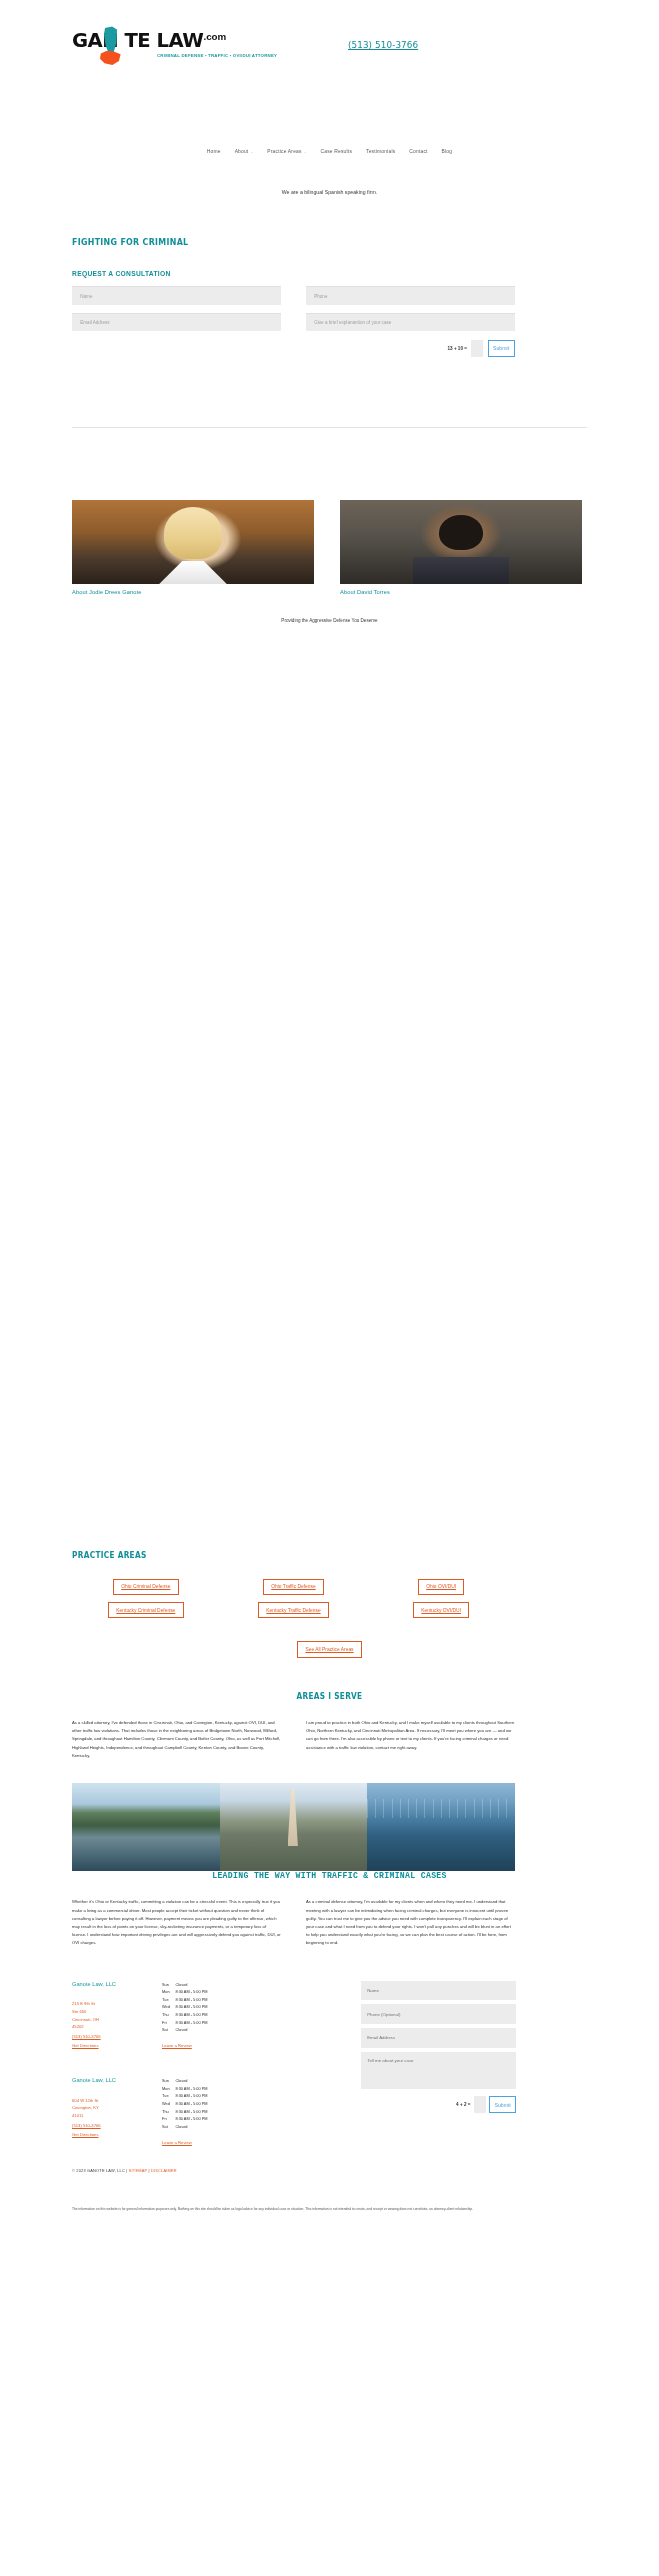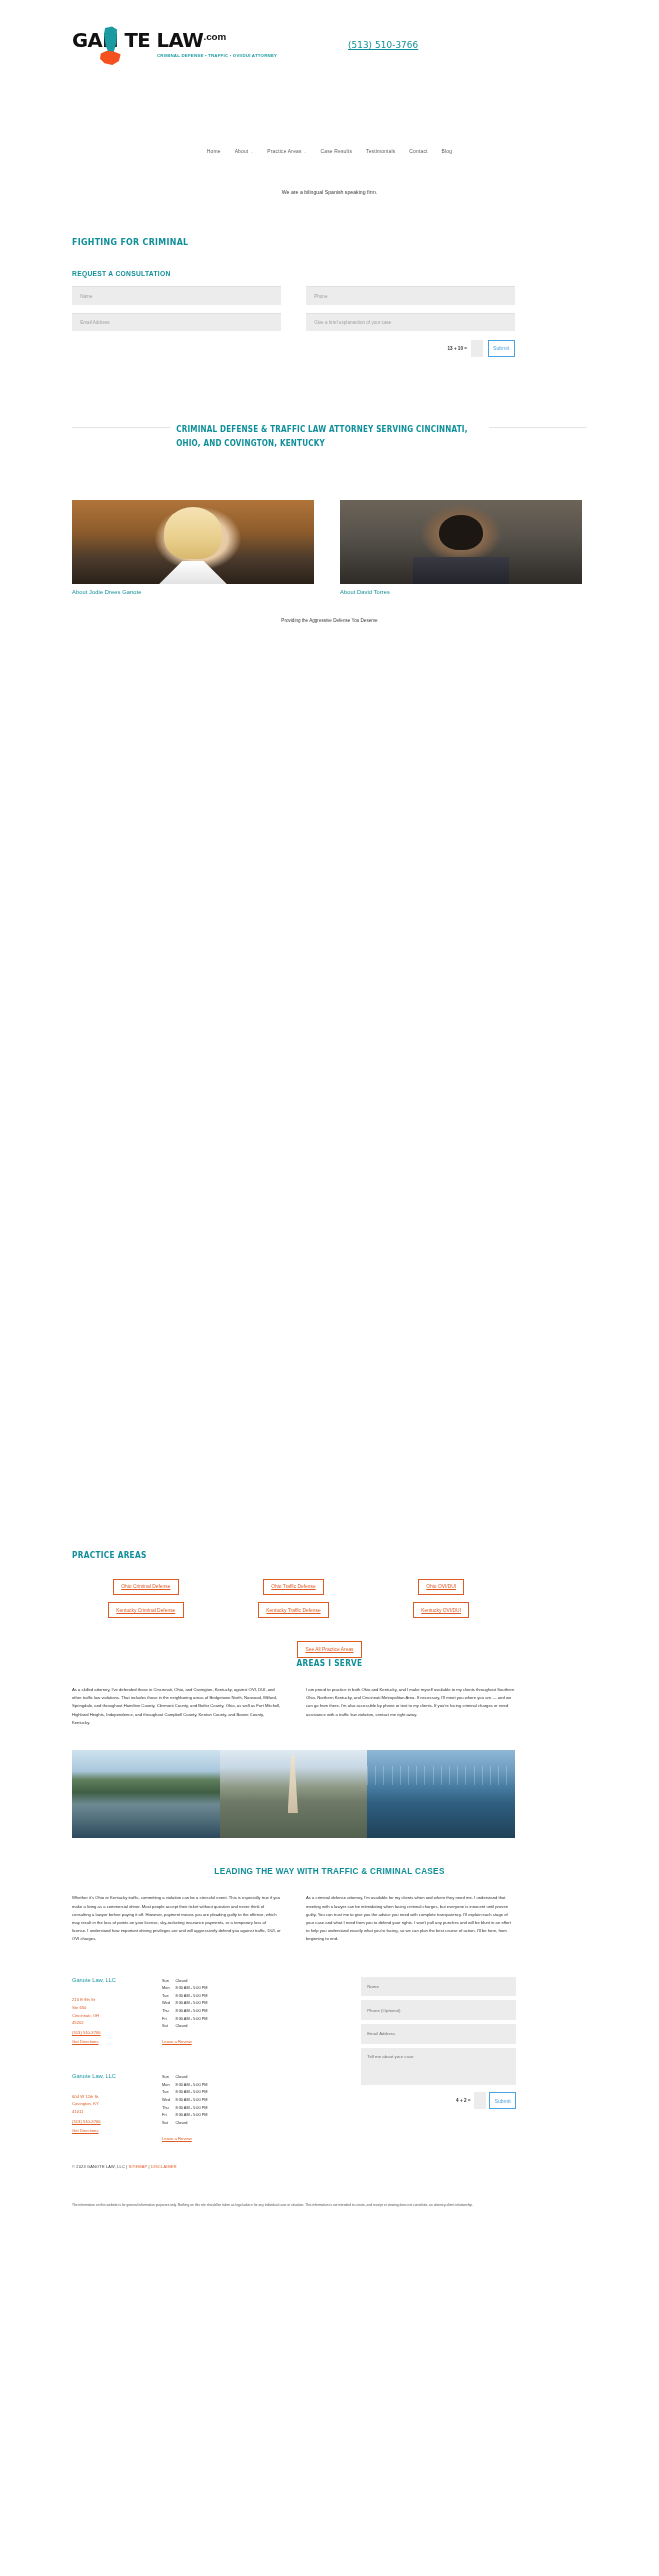--- a/index.html
+++ b/index.html
@@ -157,21 +157,21 @@
   .pa-btn {
     border: 0.5px solid #e05a23; color: #e05a23; background: #fff;
     font-size: 4.9px; padding: 4.6px 7.2px; text-align: center;
     white-space: nowrap; cursor: pointer;
     font-family: "Liberation Sans", sans-serif;
   }
   .pa-all-wrap { display: flex; justify-content: center; margin-top: 23px; }
 
   
   .ais-title {
-    text-align: center; 
+    text-align: center; margin-top: 33px;
     font-family: "DejaVu Sans Condensed", "Liberation Sans", sans-serif;
     font-size: 8.2px; letter-spacing: 0.3px; color: #0f8f99;
   }
   .two-col {
     display: flex; gap: 25px; padding-left: 72px; width: 515px; margin-top: 18.5px;
   }
   .col { width: 245px; font-size: 4.2px; line-height: 1.95; color: #2f2f2f; }
 
   .photo-strip { display: flex; margin-top: 23px; padding-left: 72px; width: 515px; }
   .strip-img { width: 172px; height: 88px; }
@@ -194,22 +194,22 @@
       linear-gradient(180deg, #8fb8d6 0%, #6e9ec1 22%, #4a7fa4 40%, #2f5f80 60%, #1f4258 100%);
     position: relative;
   }
   .strip-3::before {
     content: ""; position: absolute; left: 0; top: 18%; width: 100%; height: 22%;
     background: repeating-linear-gradient(90deg, rgba(255,255,255,.22) 0 1px, transparent 1px 8.2px);
   }
 
   
   .ltw-title {
-    text-align: center; margin-top: 29px;
-    font-family: Liberation Sans, sans-serif;
+    text-align: center; 
+    font-family: Liberation Mono, monospace;
     font-size: 8.2px; letter-spacing: 0.3px; color: #0f8f99;
   }
 
   
   .footer { padding-left: 72px; width: 515px; margin-top: 33px; position: relative; }
   .loc-block { position: relative; margin-bottom: 3.1px; }
   .loc-name { font-size: 5.7px; color: #1b9aa0; margin-bottom: 13.4px; }
   .loc-addr { font-size: 4.2px; color: #e05a23; line-height: 1.85; }
   .loc-phone { font-size: 4.2px; color: #e05a23; margin-top: 23px; }
   .loc-dir { font-size: 4.2px; color: #e05a23; margin-top: 11.3px; }
@@ -303,21 +303,20 @@
   </div>
   <div class="tf-submit-row">
     <span class="captcha-label">13 + 10 =</span>
     <input class="captcha-input" value="" style="">
     <button type="button" class="submit-btn">Submit</button>
   </div>
 </form>
 
 <div class="band">
   <div class="band-rule"></div>
-  <h2 class="band-title">CRIMINAL DEFENSE &amp; TRAFFIC LAW ATTORNEY SERVING CINCINNATI, OHIO, AND COVINGTON, KENTUCKY</h2>
 </div>
 
 <div class="attys">
   <div class="atty">
     <div class="atty-photo jodie"></div>
     <a class="atty-link" href="#">About Jodie Drees Ganote</a>
   </div>
   <div class="atty">
     <div class="atty-photo david"></div>
     <a class="atty-link" href="#">About David Torres</a>

